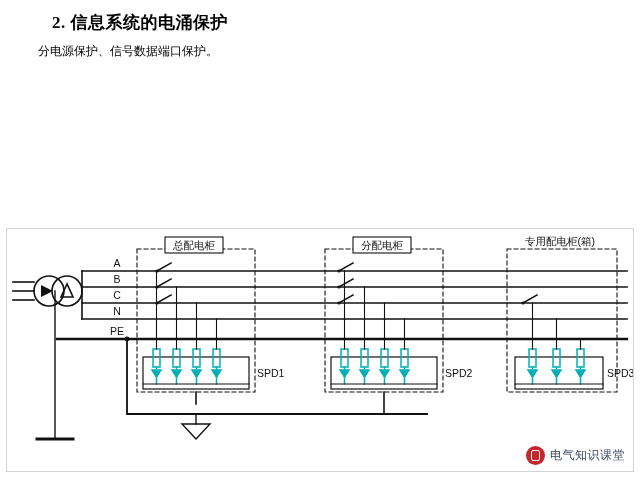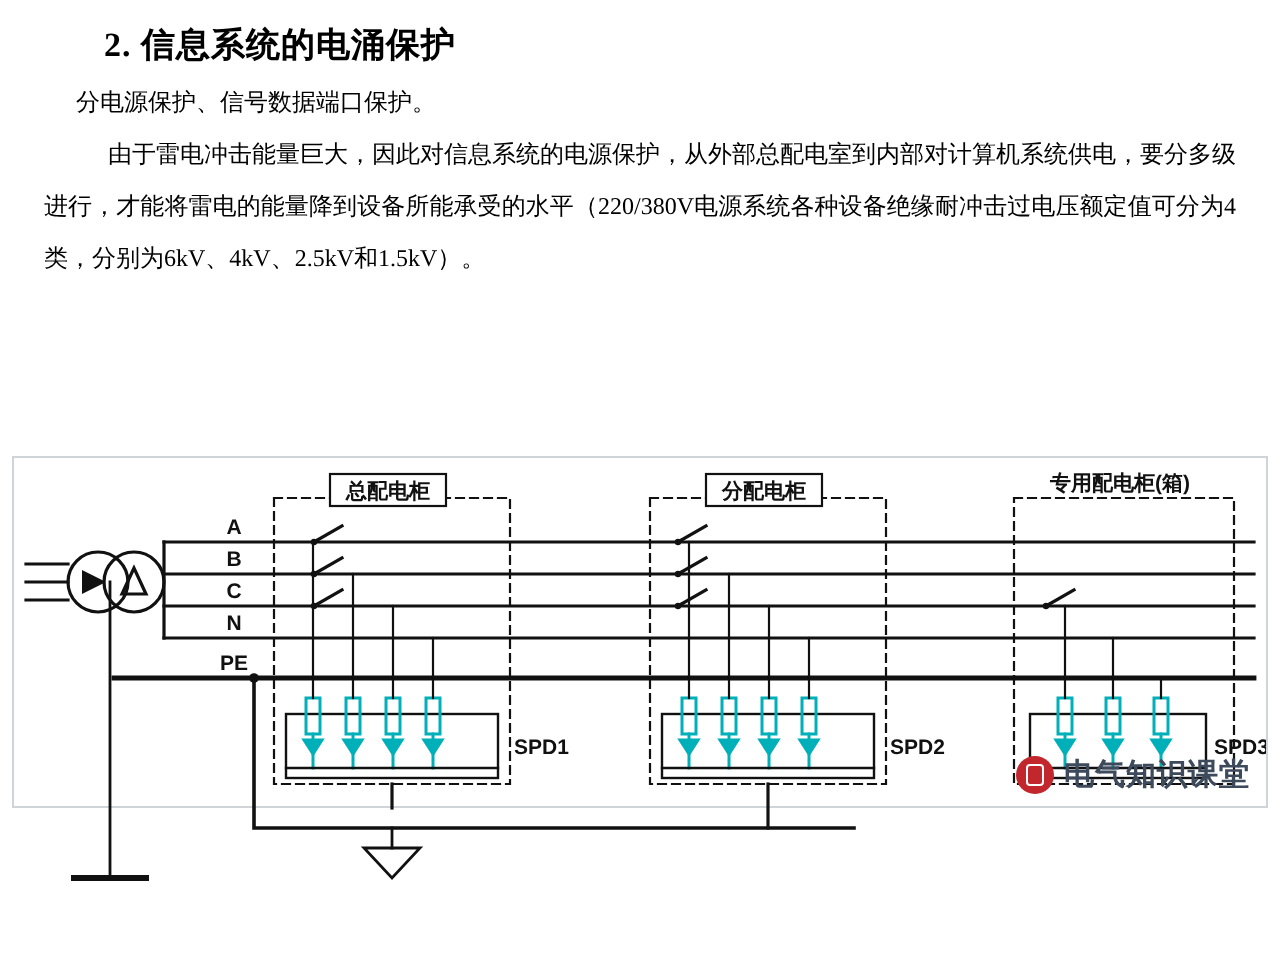--- a/index.html
+++ b/index.html
@@ -30,25 +30,24 @@
     margin:0;
     text-align:justify;
   }
   .para.indent{text-indent:32px;}
   .para.indent2{text-indent:16px;}
 
   
   .figure{
     position:absolute;
     left:6px;top:228px;
-    width:628px;height:176px;
+    width:628px;height:244px;
     border:1px solid #cfd4d8;
     background:#ffffff;
     box-sizing:border-box;
-    font-weight:bold;
   }
   .fig-inner{position:absolute;inset:0;}
   svg.diagram{position:absolute;left:0;top:0;}
 
   .wm{
     position:absolute;right:8px;bottom:6px;
     display:flex;align-items:center;gap:5px;
   }
   .wm-logo{
     width:19px;height:19px;border-radius:50%;
@@ -56,32 +55,31 @@
     display:inline-block;
   }
   .wm-logo:after{
     content:"";position:absolute;left:5px;top:4px;
     width:9px;height:11px;
     border:1.6px solid #fff;border-radius:2px;
     box-sizing:border-box;
   }
   .wm-text{
     font-family:"Liberation Sans",sans-serif;
-    font-size:15px;color:#3d4a5c;letter-spacing:0.5px;
+    font-size:12px;color:#3d4a5c;letter-spacing:0.5px;
   }
 </style>
 </head>
 <body>
 
 <div class="page">
 
   <div class="textblock">
     <p class="heading">2. 信息系统的电涌保护</p>
     <p class="para indent2">分电源保护、信号数据端口保护。</p>
-    <p class="para indent">由于雷电冲击能量巨大，因此对信息系统的电源保护，从外部总配电室到内部对计算机系统供电，要分多级进行，才能将雷电的能量降到设备所能承受的水平（220/380V电源系统各种设备绝缘耐冲击过电压额定值可分为4类，分别为6kV、4kV、2.5kV和1.5kV）。</p>
   </div>
 
   <div class="figure">
     <div class="fig-inner">
 
       <svg class="diagram" width="626" height="244" viewBox="0 0 626 244">
         <g fill="none" stroke="#111" stroke-width="1.6" stroke-linecap="square">
 
           <circle cx="42" cy="62" r="15"></circle>
           <circle cx="60" cy="62" r="15"></circle>

